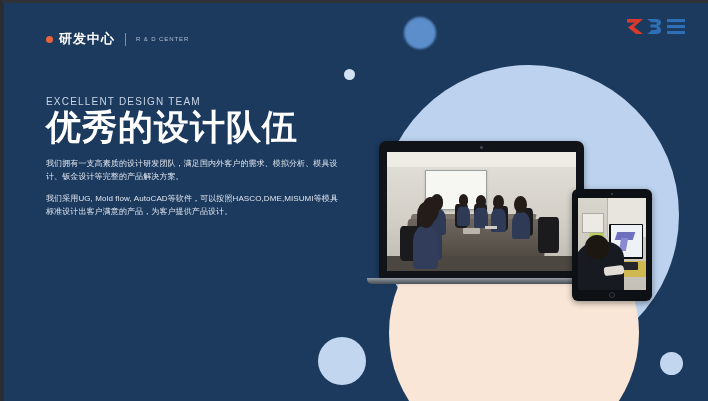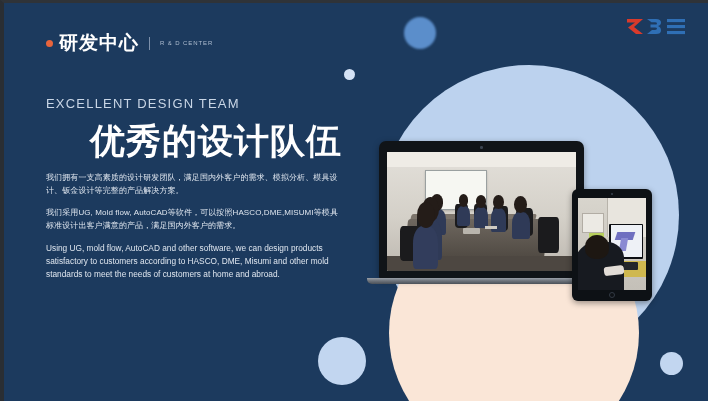--- a/index.html
+++ b/index.html
@@ -58,21 +58,21 @@
     position:absolute;
     left:42px; top:27px;
     display:flex; align-items:center; gap:6px;
   }
   #header-dot{
     width:7px; height:7px; border-radius:50%;
     background:#e8643c; flex:0 0 auto;
   }
   #header-cn{
     color:#ffffff;
-    font-size:19px;
+    font-size:13px;
     font-weight:bold;
     letter-spacing:1px;
     white-space:nowrap;
   }
   #header-divider{
     width:1px; height:13px;
     background:#7d90ab;
     margin:0 4px;
   }
   #header-en{
@@ -90,32 +90,31 @@
   }
 
   
   #content{
     position:absolute;
     left:42px; top:93px;
     width:300px;
   }
   #eyebrow{
     color:#c9d6e6;
-    font-size:13px;
+    font-size:10px;
     letter-spacing:1.2px;
-    margin-bottom:12px;
+    margin-bottom:2px;
   }
   #headline{
     color:#ffffff;
     font-size:35px;
     font-weight:bold;
     letter-spacing:1px;
     line-height:1.05;
     margin-bottom:12px;
-    margin-left:44px;
   }
   .para{
     color:#dfe6ef;
     font-size:8.2px;
     line-height:1.62;
     margin-bottom:9px;
     width:292px;
   }
   .para.cn{ font-size:8px; letter-spacing:0.1px; }
   .para.en{ font-size:8.3px; margin-bottom:4px; }
@@ -307,22 +306,21 @@
     <path d="M24 5 H33 Q38 5 38 8.5 Q38 11 35 12 Q38 13 38 16.5 Q38 20 33 20 H24 L29 16 H32 Q34 16 34 14.6 Q34 13.4 32 13.4 H27.5 V10.6 H32 Q34 10.6 34 9.4 Q34 8.2 32 8.2 H28.5 Z" fill="#2f6fb5"></path>
     <rect x="44" y="5" width="18" height="3.1" fill="#2f6fb5"></rect>
     <rect x="44" y="11" width="18" height="3.1" fill="#2f6fb5"></rect>
     <rect x="44" y="17" width="18" height="3.1" fill="#2f6fb5"></rect>
   </svg>
 
   <div id="content">
     <div id="eyebrow">EXCELLENT DESIGN TEAM</div>
     <div id="headline">优秀的设计队伍</div>
     <p class="para cn">我们拥有一支高素质的设计研发团队，满足国内外客户的需求、模拟分析、模具设计、钣金设计等完整的产品解决方案。</p>
-    <p class="para cn">我们采用UG, Mold flow, AutoCAD等软件，可以按照HASCO,DME,MISUMI等模具标准设计出客户满意的产品，满足国内外客户的需求。</p>
-    <p class="para en">Using UG, mold flow, AutoCAD and other software, we can design products satisfactory to customers according to HASCO, DME, Misumi and other mold standards to meet the needs of customers at home and abroad.</p>
+    <p class="para cn">我们采用UG, Mold flow, AutoCAD等软件，可以按照HASCO,DME,MISUMI等模具标准设计出客户满意的产品，为客户提供产品设计。</p>
   </div>
 
   <div id="laptop">
     <div id="laptop-lid">
       <span id="laptop-camera"></span>
       <div id="laptop-screen">
         <div class="mr-wall"></div>
         <div class="mr-ceiling"></div>
         <div class="mr-projector"></div>
         <div class="mr-table2"></div>

